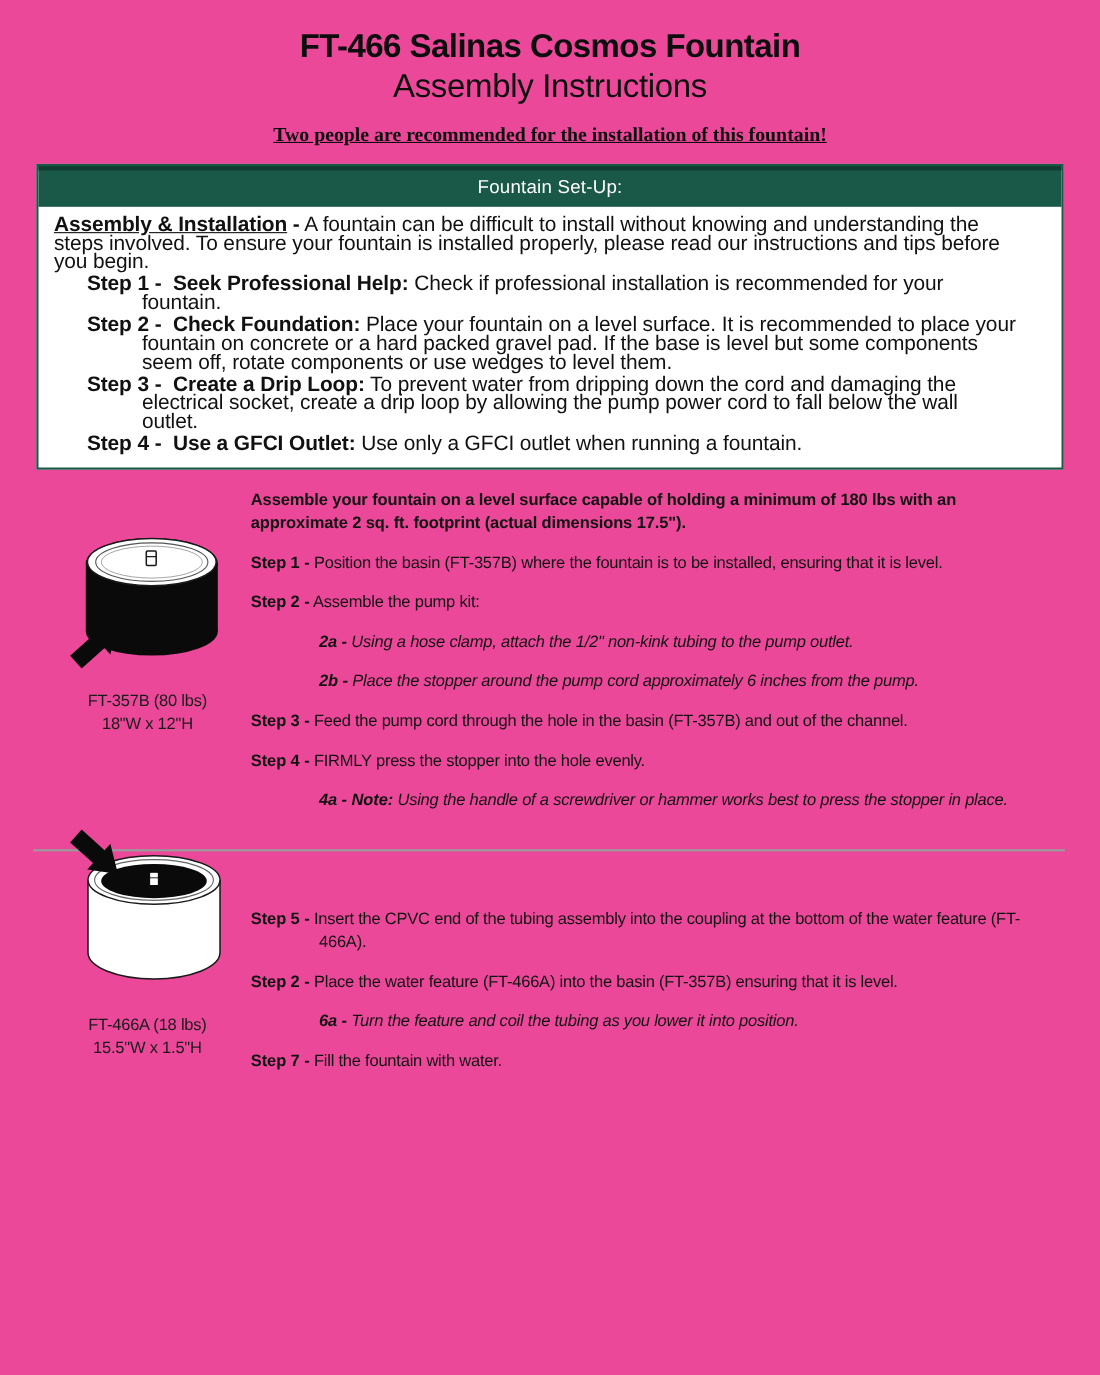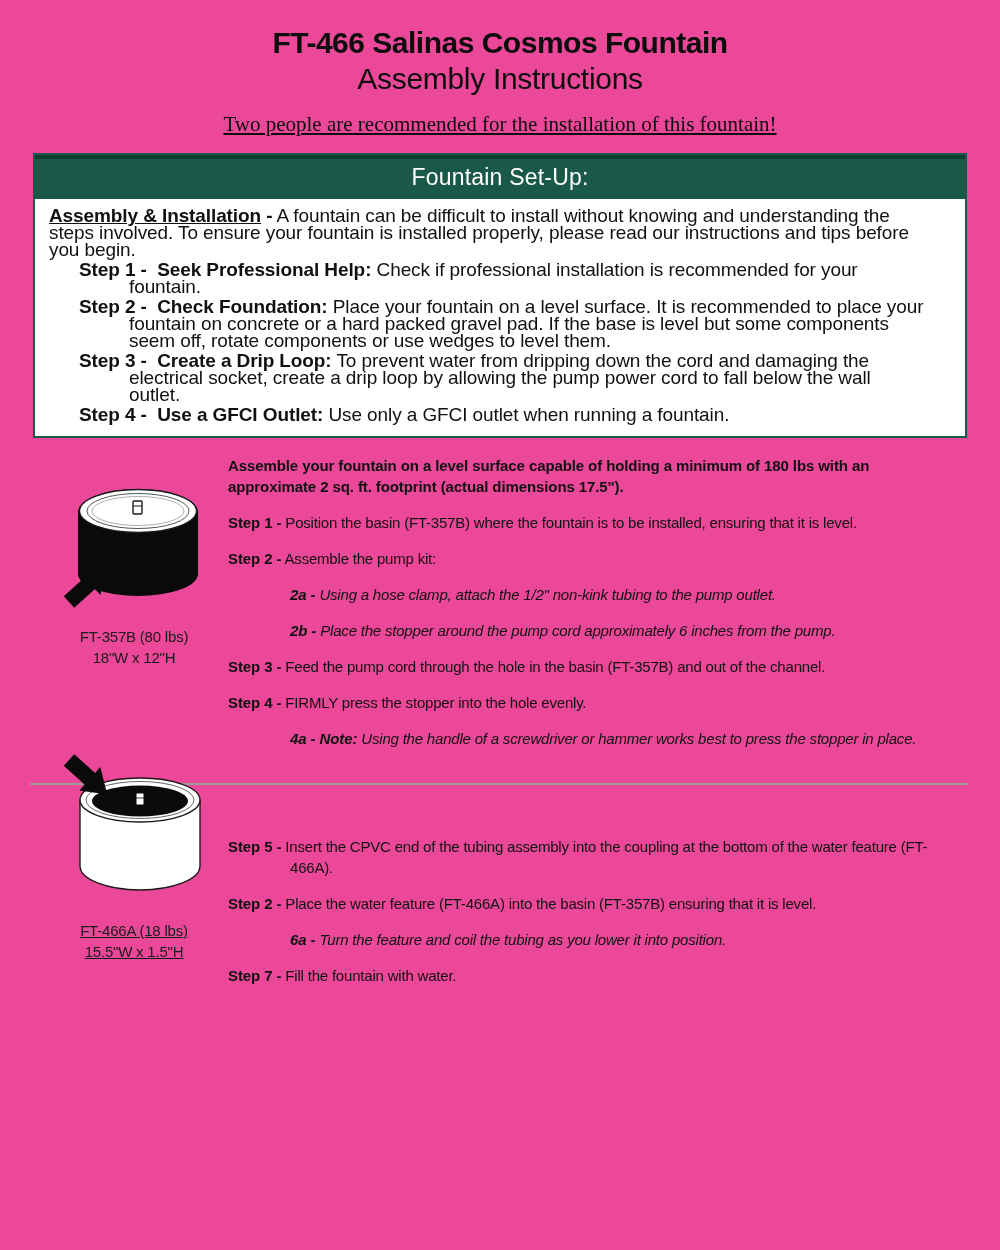--- a/index.html
+++ b/index.html
@@ -26,38 +26,38 @@
   .doc-subtitle {
     font-size: 30px;
     font-weight: normal;
     line-height: 36px;
     letter-spacing: -0.3px;
     color: #0d0d0d;
   }
   .warning {
     margin-top: 15px;
     font-family: "Liberation Serif", "DejaVu Serif", serif;
-    font-size: 21px;
-    font-weight: normal;
+    font-size: 18px;
+    font-weight: bold;
     text-decoration: underline;
     color: #0d0d0d;
   }
 
   
   .setup-box {
     margin: 16px 33px 0 33px;
     border: 2px solid #1a5947;
     background: #ffffff;
   }
   .setup-header {
     background: #1a5947;
     border-top: 4px solid #0f3d30;
     color: #ffffff;
     text-align: center;
-    font-size: 23px;
+    font-size: 17px;
     font-weight: normal;
     padding: 5px 0 8px 0;
     letter-spacing: 0.2px;
   }
   .setup-body {
     padding: 8px 40px 10px 14px;
     font-size: 19px;
     line-height: 17px;
     letter-spacing: -0.1px;
     color: #111111;
@@ -117,21 +117,21 @@
   }
   .fig1 { top: 476px; }
   .fig2 { top: 746px; }
   .fig figcaption {
     font-size: 15px;
     line-height: 21px;
     letter-spacing: -0.2px;
     color: #1a1a1a;
   }
   .fig1 figcaption { margin-top: 2px; }
-  .fig2 figcaption { margin-top: 4px; text-decoration: underline; }
+  .fig2 figcaption { margin-top: 4px; }
 </style>
 </head>
 <body>
 
 <div class="page">
 
   <header class="doc-header">
     <div class="doc-title">FT-466 Salinas Cosmos Fountain</div>
     <div class="doc-subtitle">Assembly Instructions</div>
     <p class="warning">Two people are recommended for the installation of this fountain!</p>

